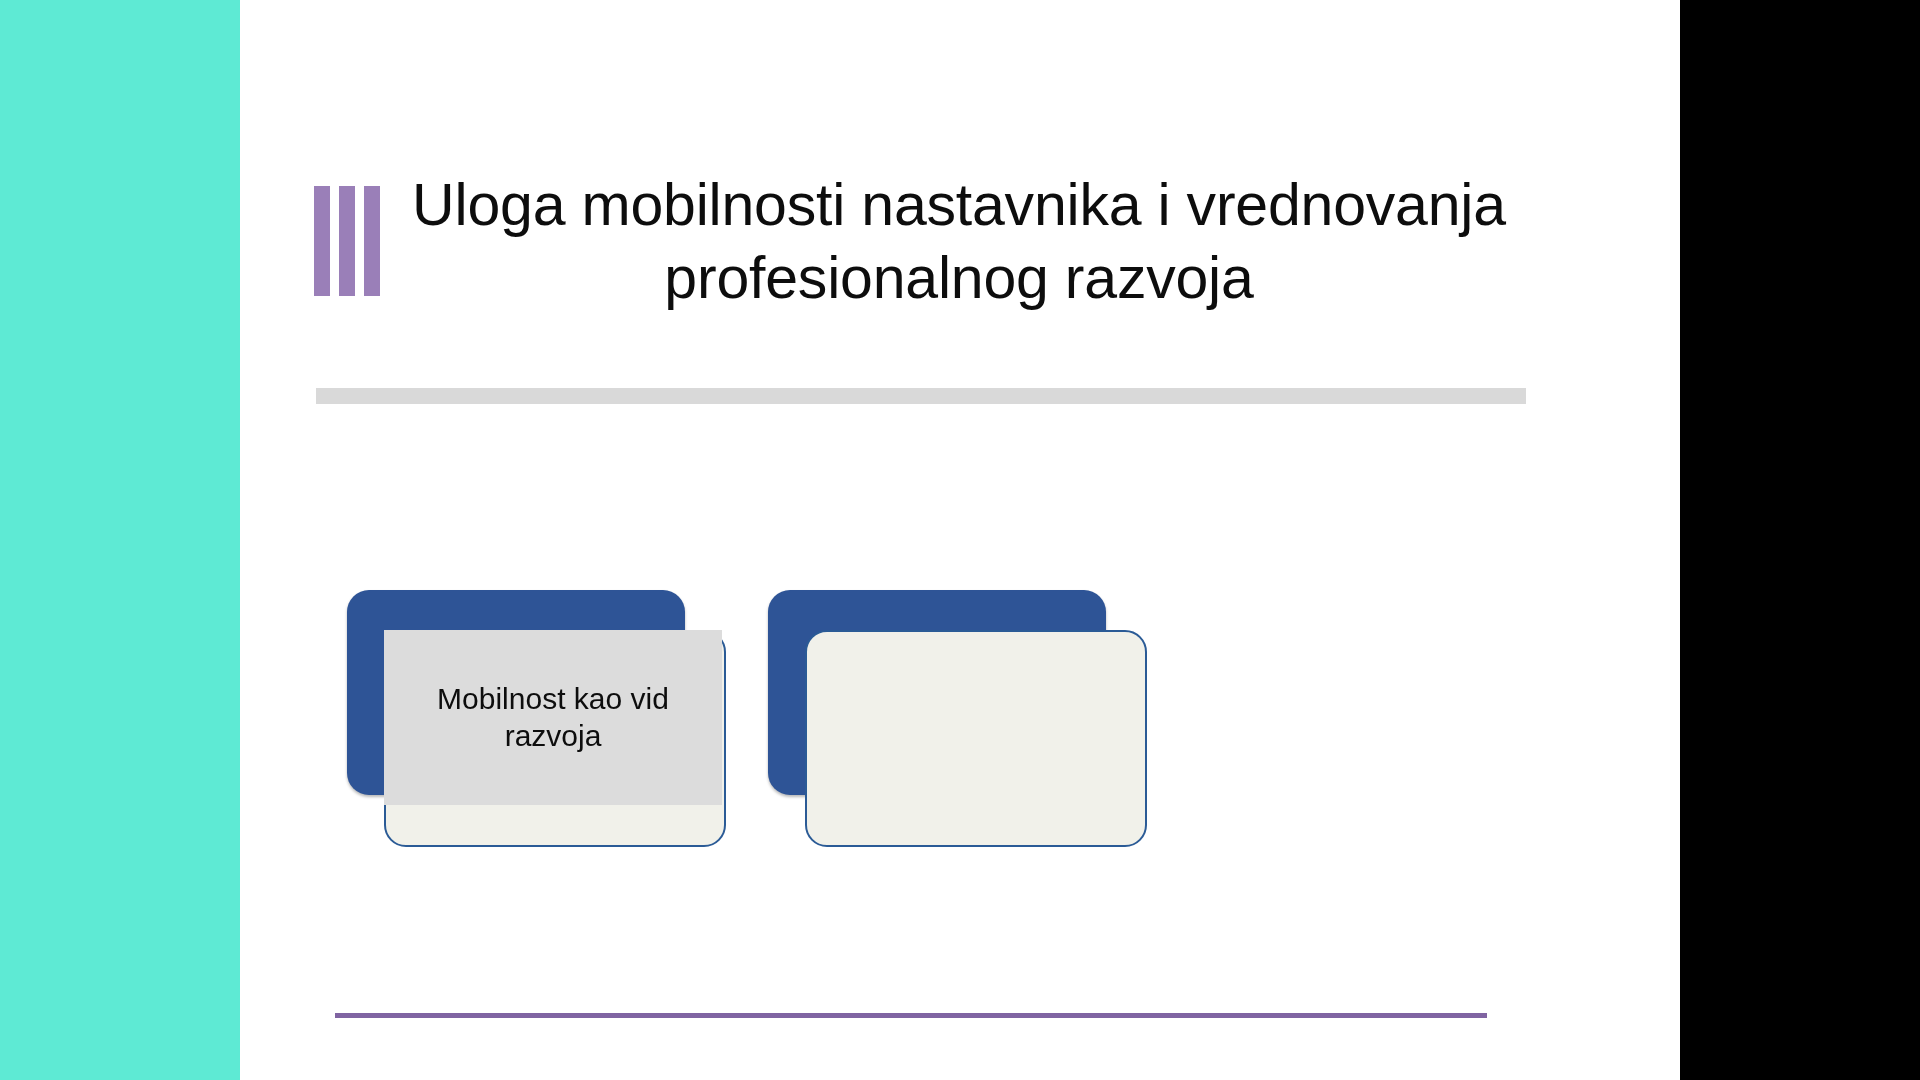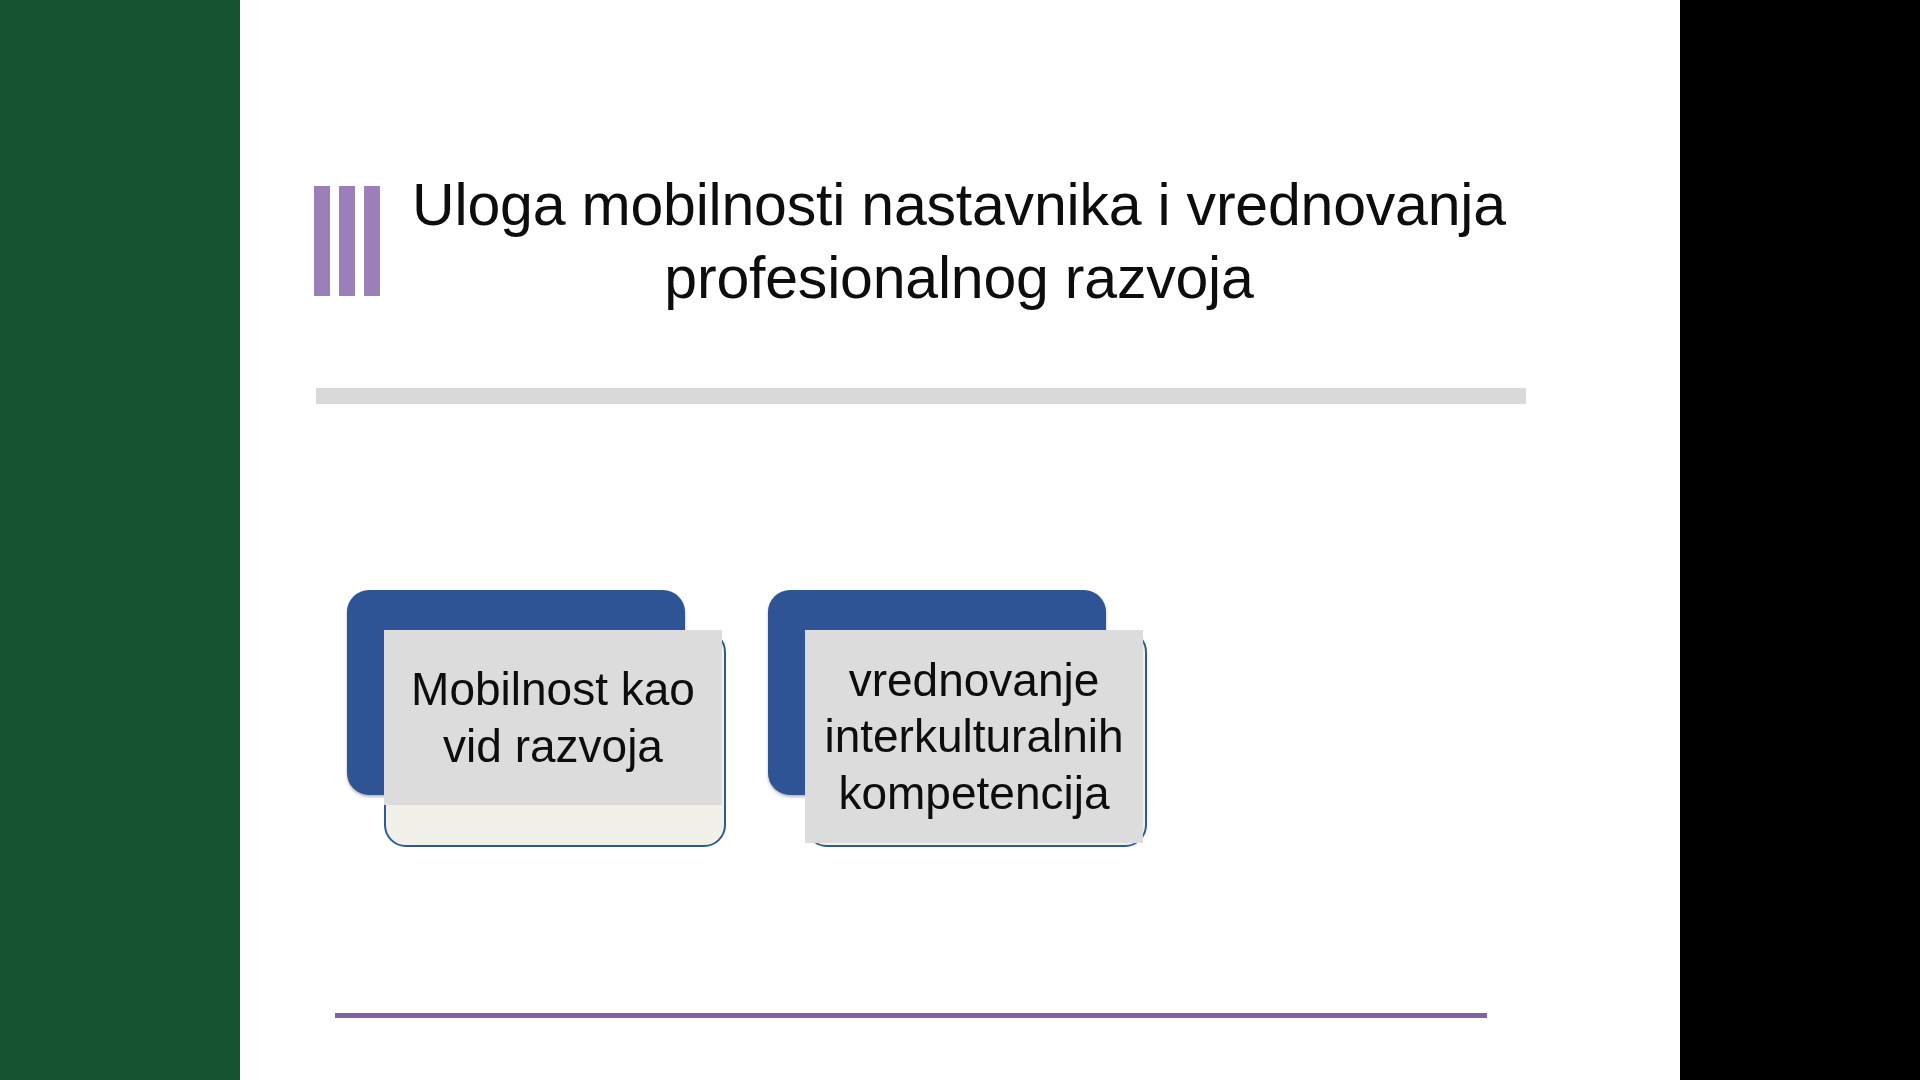--- a/index.html
+++ b/index.html
@@ -7,21 +7,21 @@
     padding: 0;
     background: #000000;
     width: 1920px;
     height: 1080px;
     overflow: hidden;
   }
   .stage {
     position: relative;
     width: 1527px;
     height: 1080px;
-    background: #14532d;
+    background: #5eead4;
   }
   .slide {
     position: absolute;
     left: 240px;
     top: 0px;
     width: 1440px;
     height: 1080px;
     background: #ffffff;
   }
 
@@ -114,21 +114,21 @@
     position: absolute;
     left: 37px;
     top: 40px;
     width: 338px;
     height: 175px;
     display: flex;
     align-items: center;
     justify-content: center;
     text-align: center;
     font-family: "Liberation Sans", sans-serif;
-    font-size: 46px;
+    font-size: 30px;
     line-height: 1.23;
     color: #0d0d0d;
     background: #dcdcdc;
     box-sizing: border-box;
     padding: 0 6px;
   }
   .box-group.g1 .box-label { height: 213px; }
 
   
   .bottom-rule {
@@ -160,21 +160,20 @@
 
       <div class="box-group g0">
         <div class="box-back"></div>
         <div class="box-front"></div>
         <div class="box-label">Mobilnost kao vid razvoja</div>
       </div>
 
       <div class="box-group g1">
         <div class="box-back"></div>
         <div class="box-front"></div>
-        <div class="box-label">vrednovanje interkulturalnih kompetencija</div>
       </div>
 
 
     </div>
 
     <div class="bottom-rule"></div>
   </div>
 </div>
 
 </body></html>

